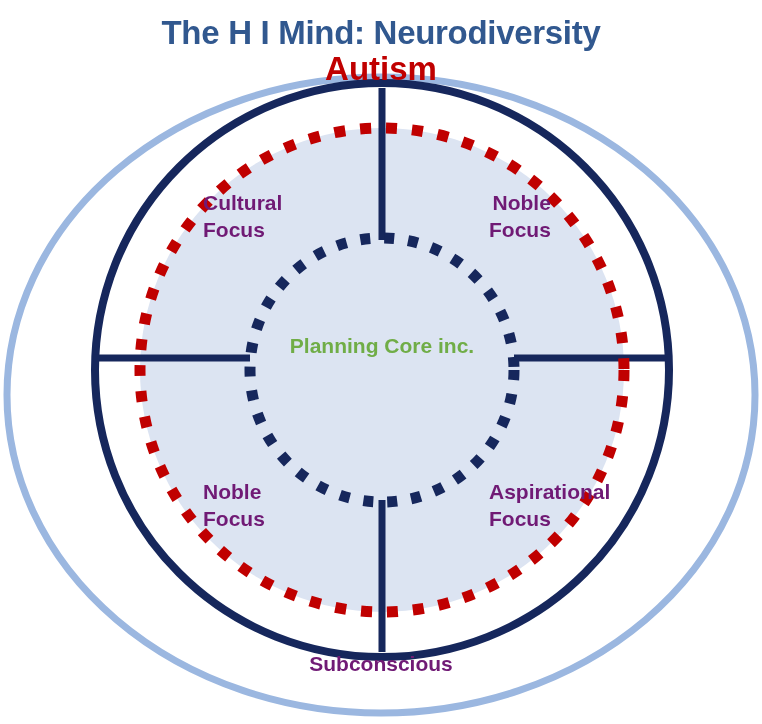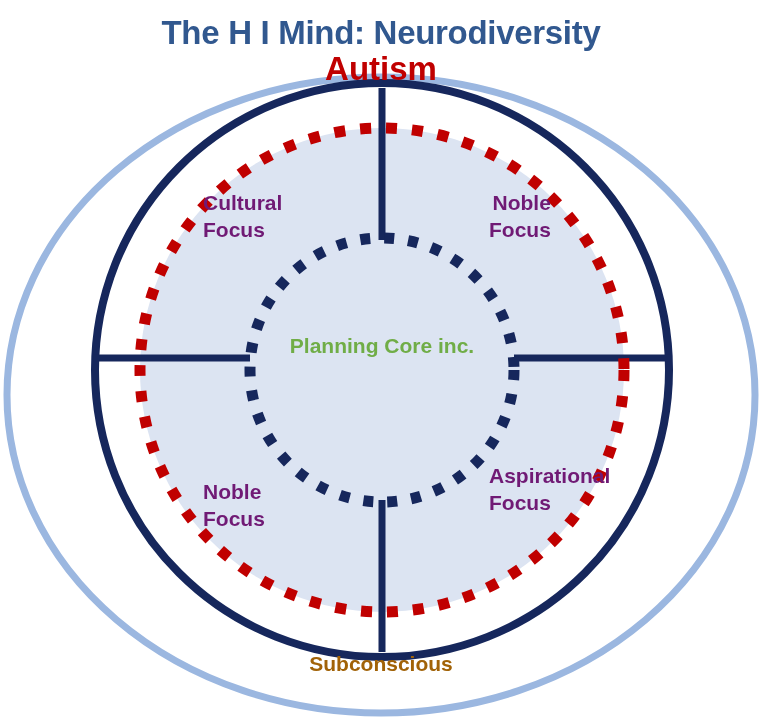--- a/index.html
+++ b/index.html
@@ -70,21 +70,21 @@
     font-weight: bold;
     color: #701a75;
     line-height: 1.28;
     white-space: nowrap;
   }
   .quad-label .l2 { display: block; }
 
   #label-cultural     { left: 203px; top: 190px; text-align: left; }
   #label-noble        { left: 489px; top: 190px; text-align: right; }
   #label-social       { left: 203px; top: 479px; text-align: left; }
-  #label-aspirational { left: 489px; top: 463px; text-align: left; }
+  #label-aspirational { left: 489px; top: 479px; text-align: left; }
 
   #label-core {
     position: absolute;
     z-index: 30;
     left: 232px;
     top: 332px;
     width: 300px;
     text-align: center;
     font-family: "Liberation Sans", sans-serif;
     font-size: 21px;
@@ -98,21 +98,21 @@
   #label-subconscious {
     position: absolute;
     z-index: 30;
     left: 0;
     top: 652px;
     width: 762px;
     text-align: center;
     font-family: "Liberation Sans", sans-serif;
     font-size: 21px;
     font-weight: bold;
-    color: #a16207;
+    color: #701a75;
     white-space: nowrap;
   }
 </style>
 </head>
 <body>
 
 <div id="diagram-root">
 
   <div class="title-block">
     <span class="title-main">The H I Mind: Neurodiversity</span>

